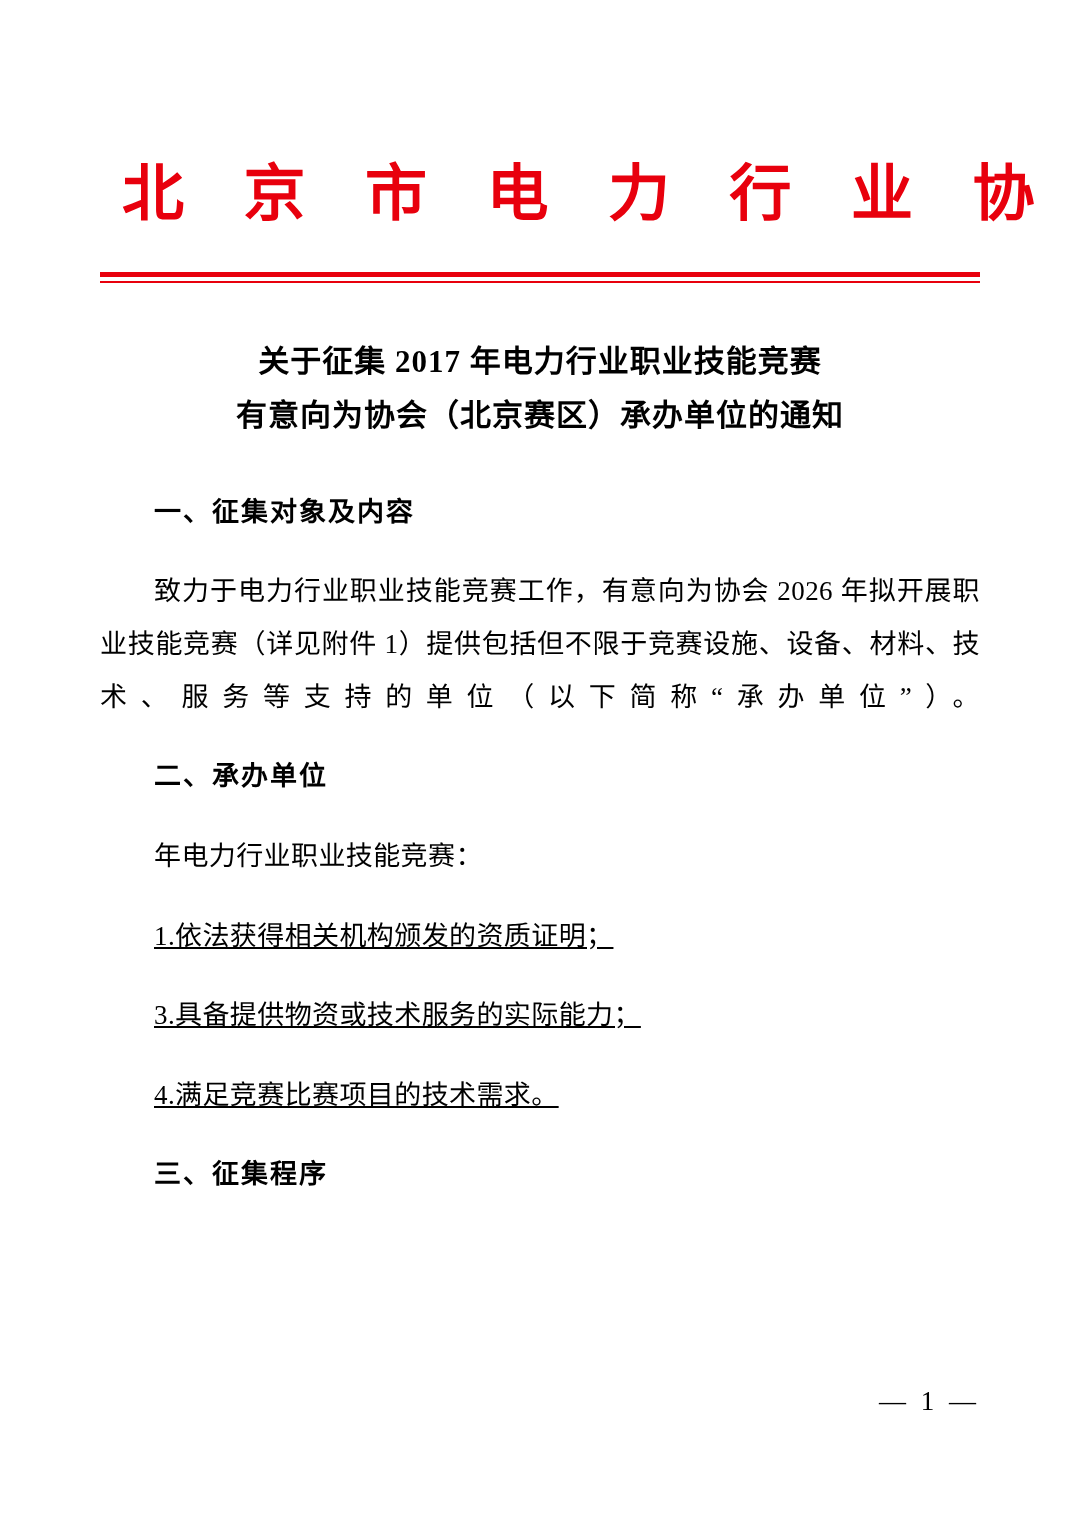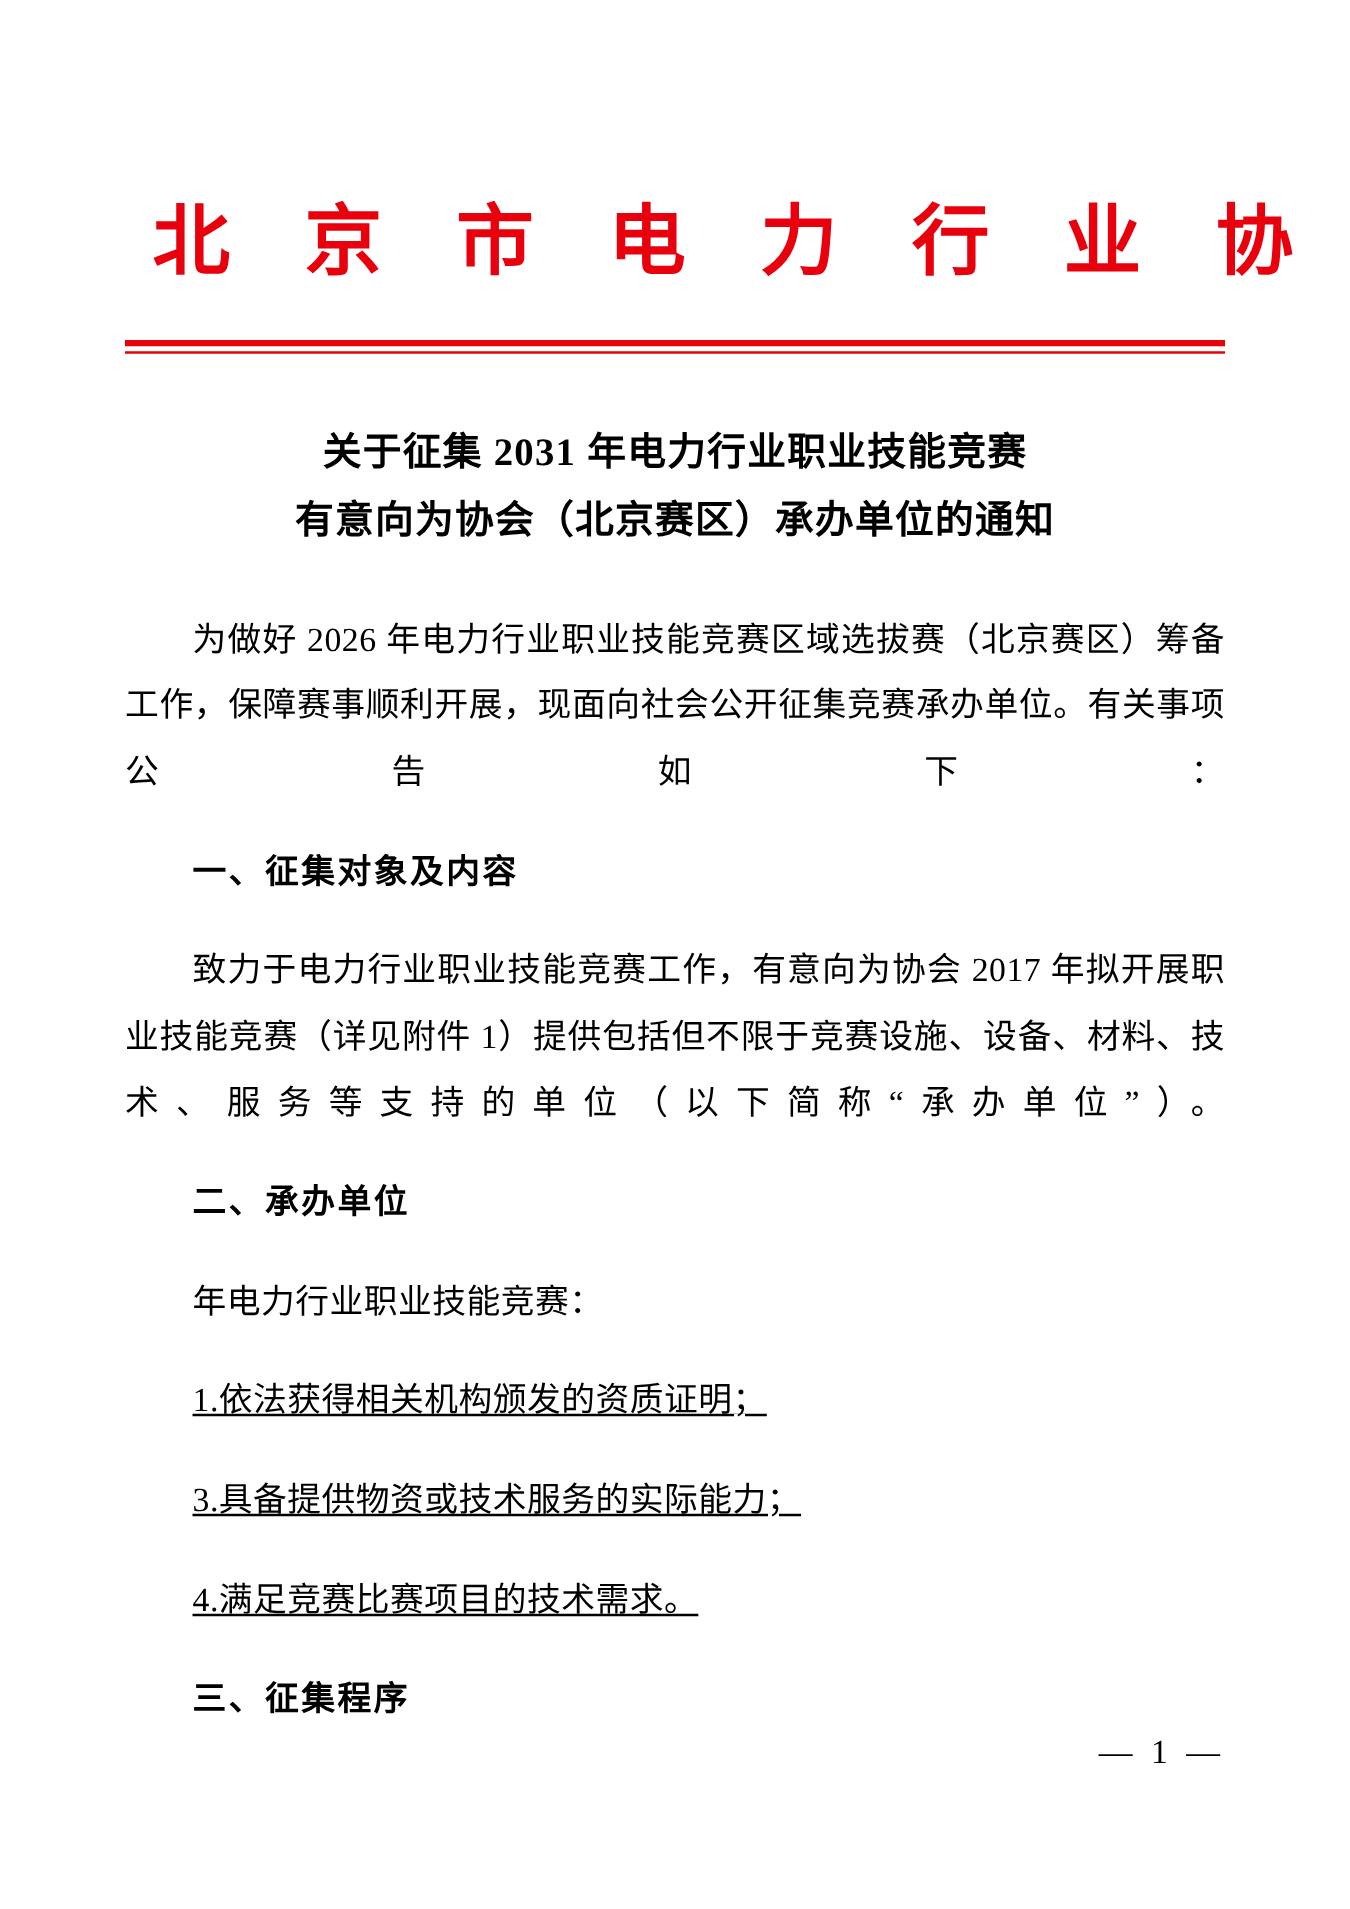--- a/index.html
+++ b/index.html
@@ -118,32 +118,31 @@
   <div class="masthead">
     <div class="masthead-title">北 京 市 电 力 行 业 协 会</div>
     <div class="red-rules">
       <div class="rule-thick"></div>
       <div class="rule-gap"></div>
       <div class="rule-thin"></div>
     </div>
   </div>
 
   <div class="doc-title">
-    <div>关于征集 2031 年电力行业职业技能竞赛</div>
+    <div>关于征集 2017 年电力行业职业技能竞赛</div>
     <div>有意向为协会（北京赛区）承办单位的通知</div>
   </div>
 
   <div class="body-text">
 
 
-    <p class="p-indent-just">为做好 2026 年电力行业职业技能竞赛区域选拔赛（北京赛区）筹备工作，保障赛事顺利开展，现面向社会公开征集竞赛承办单位。有关事项公告如下：</p>
 
     <p class="heading">一、征集对象及内容</p>
 
-    <p class="p-indent-just">致力于电力行业职业技能竞赛工作，有意向为协会 2017 年拟开展职业技能竞赛（详见附件 1）提供包括但不限于竞赛设施、设备、材料、技术、服务等支持的单位（以下简称“承办单位”）。</p>
+    <p class="p-indent-just">致力于电力行业职业技能竞赛工作，有意向为协会 2026 年拟开展职业技能竞赛（详见附件 1）提供包括但不限于竞赛设施、设备、材料、技术、服务等支持的单位（以下简称“承办单位”）。</p>
 
     <p class="heading">二、承办单位</p>
 
     <p class="p-indent">年电力行业职业技能竞赛：</p>
 
     <p class="list-item">1.依法获得相关机构颁发的资质证明；</p>
     <p class="list-item">3.具备提供物资或技术服务的实际能力；</p>
     <p class="list-item">4.满足竞赛比赛项目的技术需求。</p>
 
     <p class="heading">三、征集程序</p>

